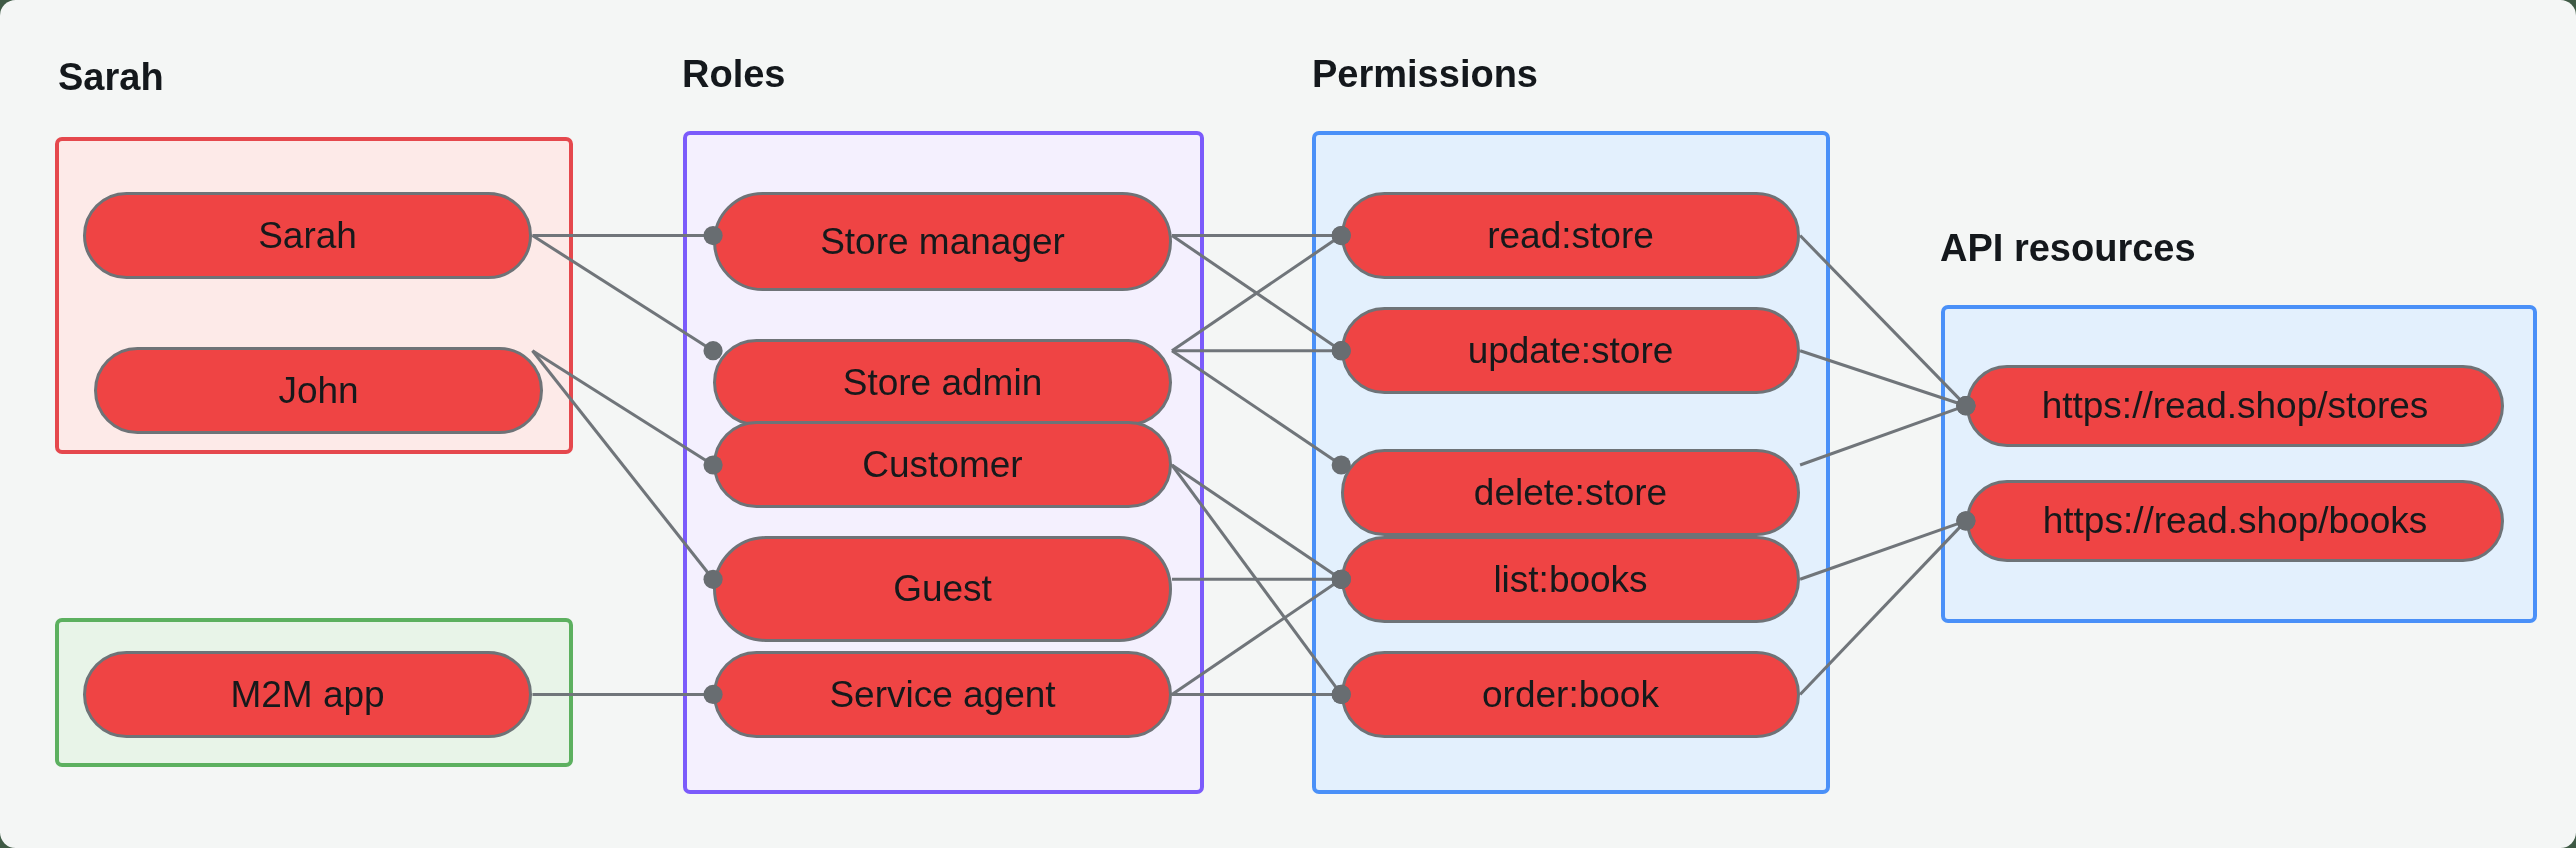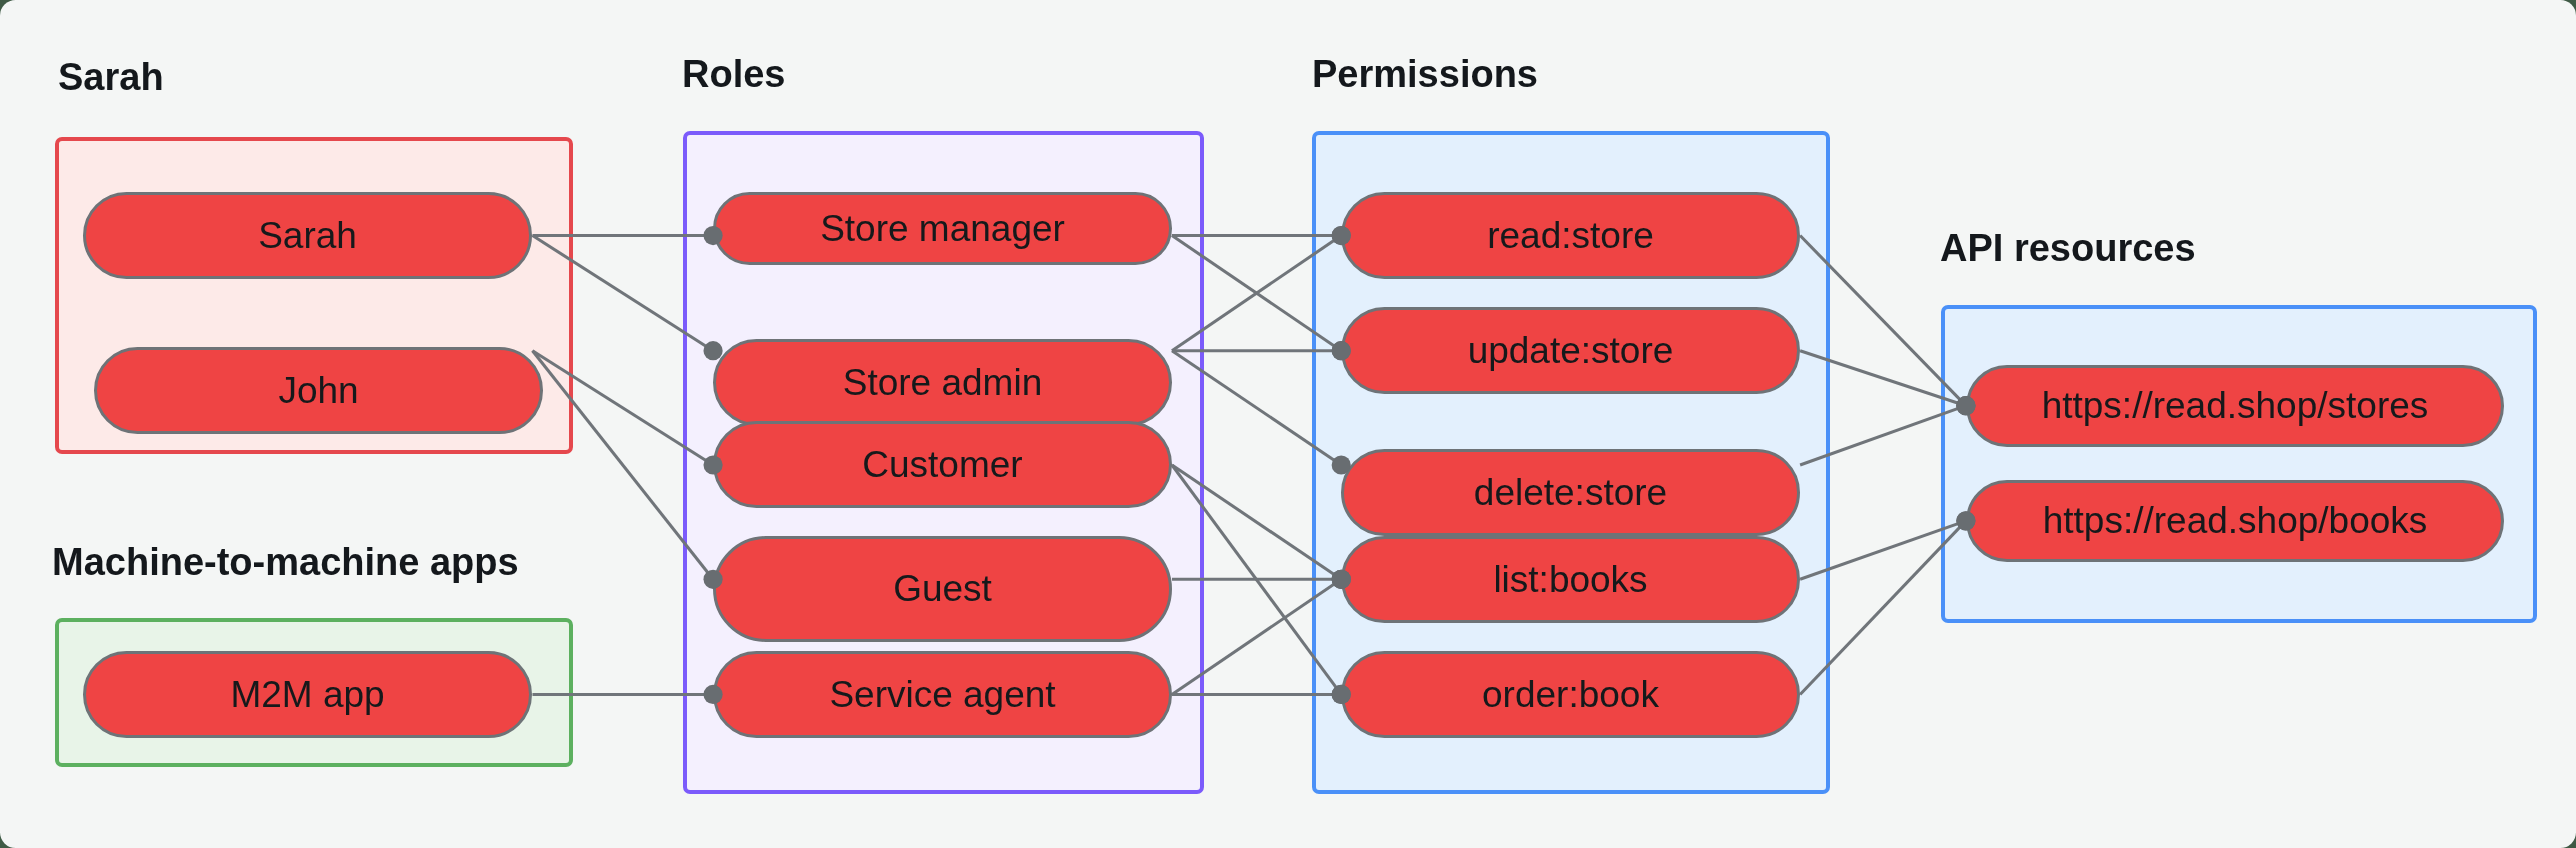--- a/index.html
+++ b/index.html
@@ -53,30 +53,29 @@
 
 <div class="canvas" id="canvas">
 
   <div class="group-box" id="box-users" style="left: 55px; top: 137px; width: 518px; height: 317px; border-color: rgb(229, 72, 77); background: rgb(253, 234, 232);"></div>
   <div class="group-box" id="box-m2m" style="left: 55px; top: 618px; width: 518px; height: 149px; border-color: rgb(92, 176, 95); background: rgb(232, 244, 232);"></div>
   <div class="group-box" id="box-roles" style="left: 683px; top: 131px; width: 521px; height: 663px; border-color: rgb(123, 91, 251); background: rgb(244, 240, 254);"></div>
   <div class="group-box" id="box-permissions" style="left: 1312px; top: 131px; width: 518px; height: 663px; border-color: rgb(74, 144, 248); background: rgb(227, 240, 253);"></div>
   <div class="group-box" id="box-api-resources" style="left: 1941px; top: 305px; width: 596px; height: 318px; border-color: rgb(74, 144, 248); background: rgb(227, 240, 253);"></div>
 
   <div class="group-label" id="label-users" style="left: 58px; top: 54px;">Sarah</div>
-  <div class="group-label" id="label-m2m" style="left: 52px; top: 539px;">Machine-to-machine apps</div>
   <div class="group-label" id="label-roles" style="left: 682px; top: 51px;">Roles</div>
   <div class="group-label" id="label-permissions" style="left: 1312px; top: 51px; text-align: center;">Permissions</div>
   <div class="group-label" id="label-api-resources" style="left: 1940px; top: 225px;">API resources</div>
 
   <div id="pills">
       <div class="node-pill" style="left: 83px; top: 192px; width: 449px; height: 87px;">Sarah</div>
       <div class="node-pill" style="left: 94px; top: 307px; width: 449px; height: 87px; margin-top: 40px;">John</div>
       <div class="node-pill" style="left: 83px; top: 651px; width: 449px; height: 87px;">M2M app</div>
-      <div class="node-pill" style="left: 713px; top: 192px; width: 459px; height: 73px;">Store manager</div>
+      <div class="node-pill" style="left: 713px; top: 192px; width: 459px; height: 99px;">Store manager</div>
       <div class="node-pill" style="left: 713px; top: 307px; width: 459px; height: 87px; margin-top: 32px;">Store admin</div>
       <div class="node-pill" style="left: 713px; top: 421px; width: 459px; height: 87px;">Customer</div>
       <div class="node-pill" style="left: 713px; top: 536px; width: 459px; height: 106px;">Guest</div>
       <div class="node-pill" style="left: 713px; top: 651px; width: 459px; height: 87px;">Service agent</div>
       <div class="node-pill" style="left: 1341px; top: 192px; width: 459px; height: 87px;">read:store</div>
       <div class="node-pill" style="left: 1341px; top: 307px; width: 459px; height: 87px;">update:store</div>
       <div class="node-pill" style="left: 1341px; top: 421px; width: 459px; height: 87px; margin-top: 28px;">delete:store</div>
       <div class="node-pill" style="left: 1341px; top: 536px; width: 459px; height: 87px;">list:books</div>
       <div class="node-pill" style="left: 1341px; top: 651px; width: 459px; height: 87px;">order:book</div>
       <div class="node-pill" style="left: 1966px; top: 365px; width: 538px; height: 82px;">https://read.shop/stores</div>

